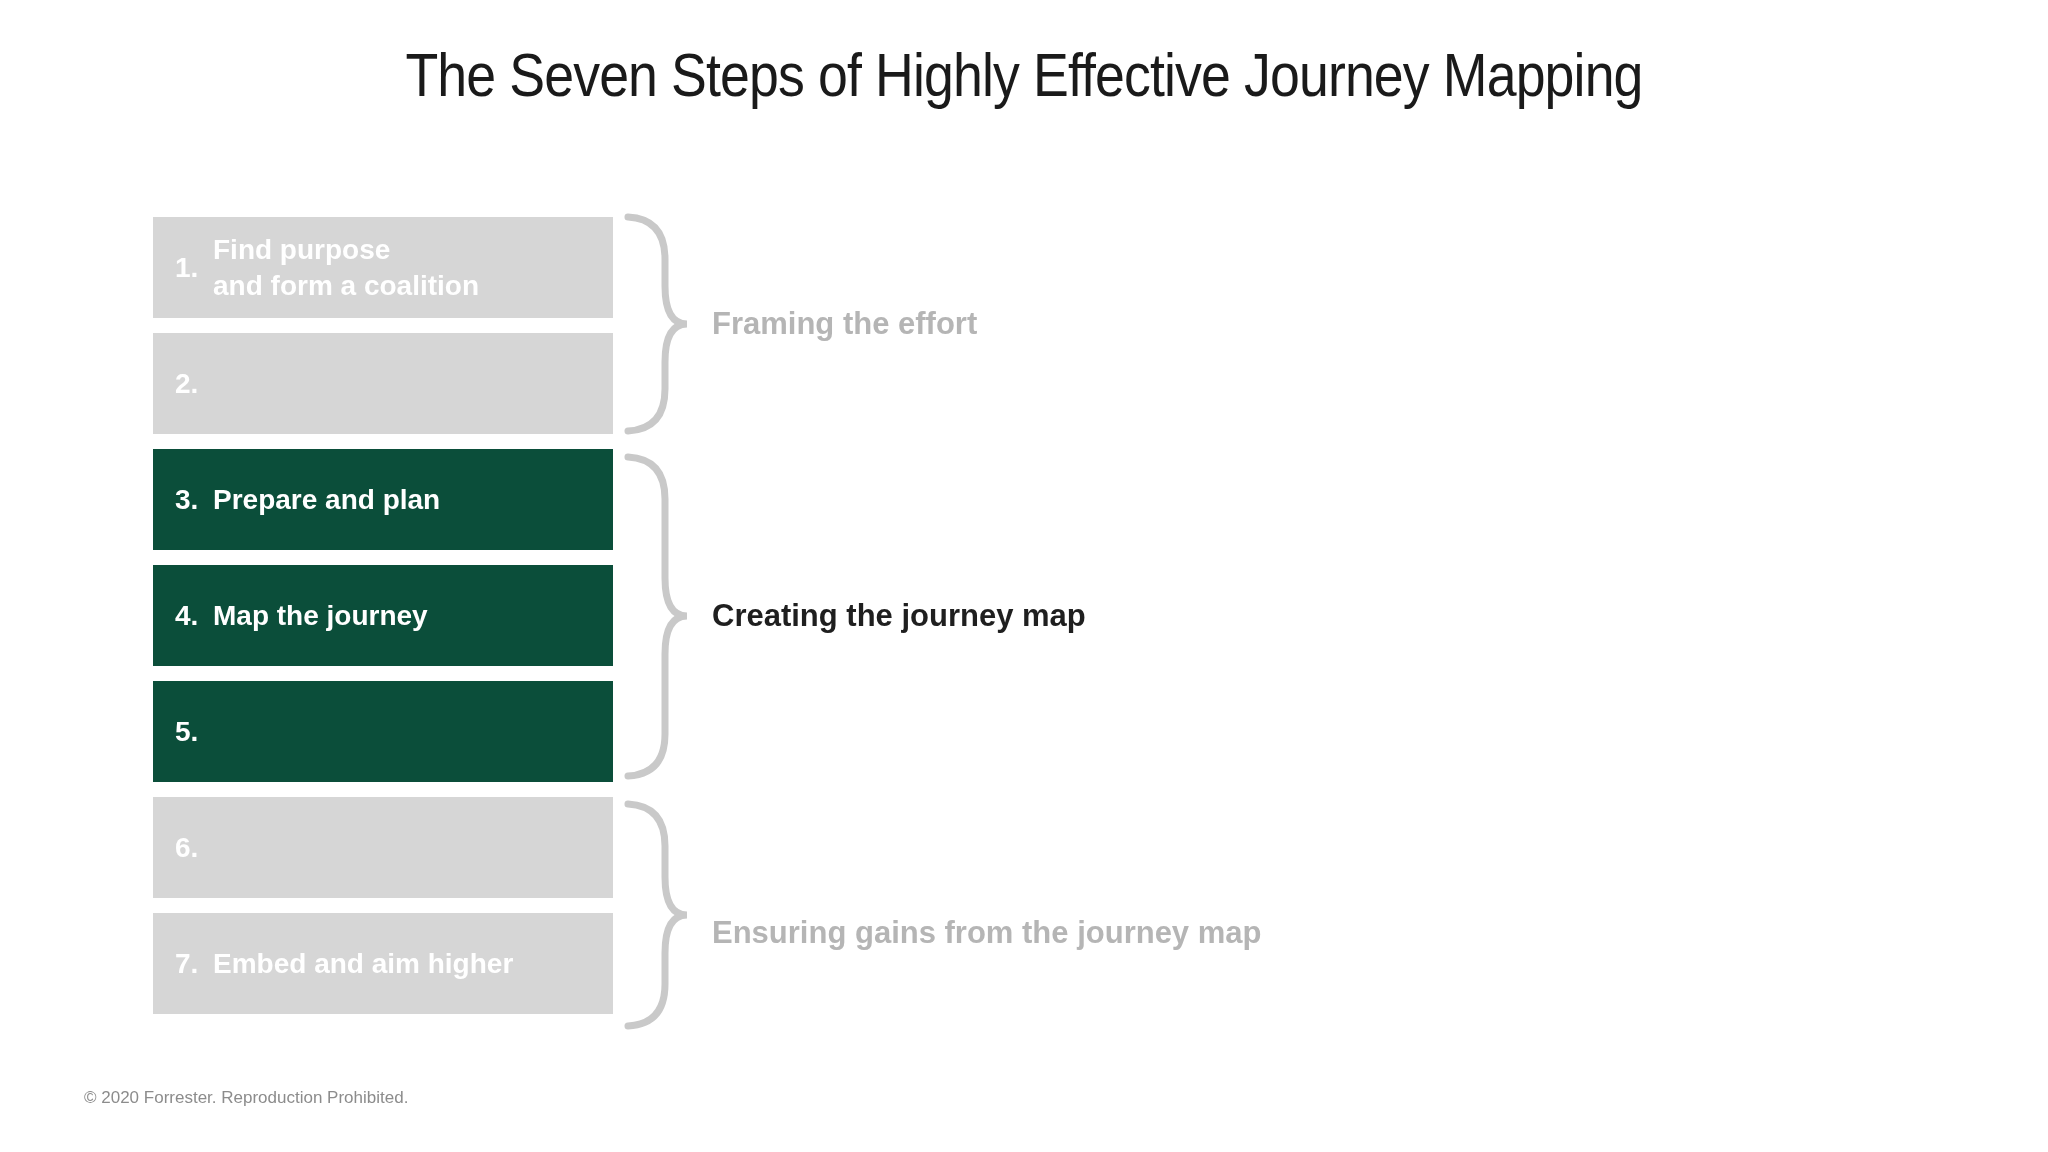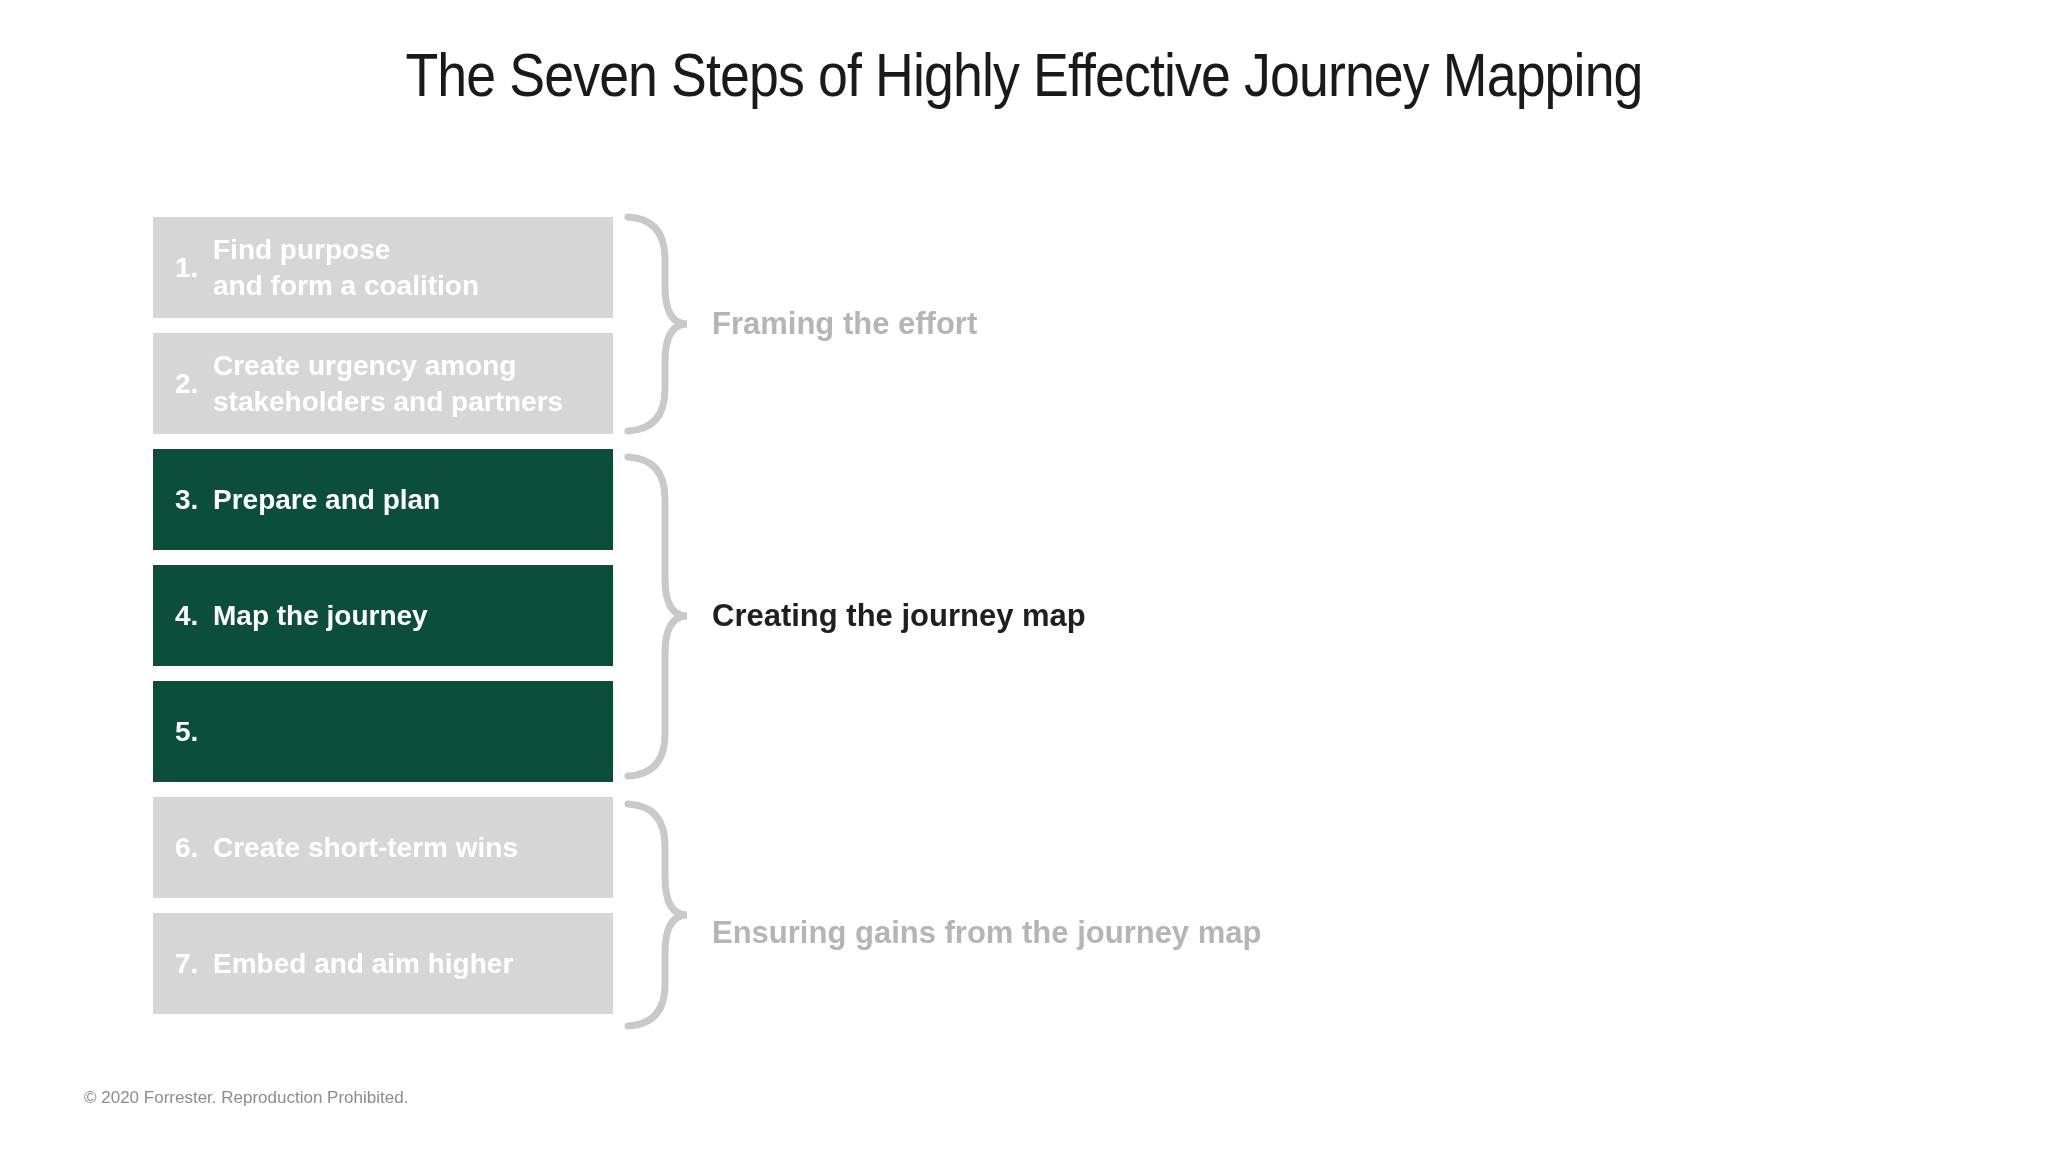--- a/index.html
+++ b/index.html
@@ -92,37 +92,34 @@
   <h1 class="title">The Seven Steps of Highly Effective Journey Mapping</h1>
 
   <div class="steps">
     <div class="step inactive">
       <span class="num">1.</span>
       <span class="lbl">Find purpose
 and form a coalition</span>
     </div>
     <div class="step inactive">
       <span class="num">2.</span>
-      <span class="lbl">Create urgency among
-stakeholders and partners</span>
     </div>
     <div class="step active">
       <span class="num">3.</span>
       <span class="lbl">Prepare and plan</span>
     </div>
     <div class="step active">
       <span class="num">4.</span>
       <span class="lbl">Map the journey</span>
     </div>
     <div class="step active">
       <span class="num">5.</span>
     </div>
     <div class="step inactive">
       <span class="num">6.</span>
-      <span class="lbl">Create short-term wins</span>
     </div>
     <div class="step inactive">
       <span class="num">7.</span>
       <span class="lbl">Embed and aim higher</span>
     </div>
   </div>
 
   <svg class="brace" style="top:213px;height:222px;" viewBox="0 0 72 222">
     <path d="M5,4 Q42,6 42,46 L42,73 Q42,111 64,111 Q42,111 42,149 L42,176 Q42,216 5,218"></path>
   </svg>

